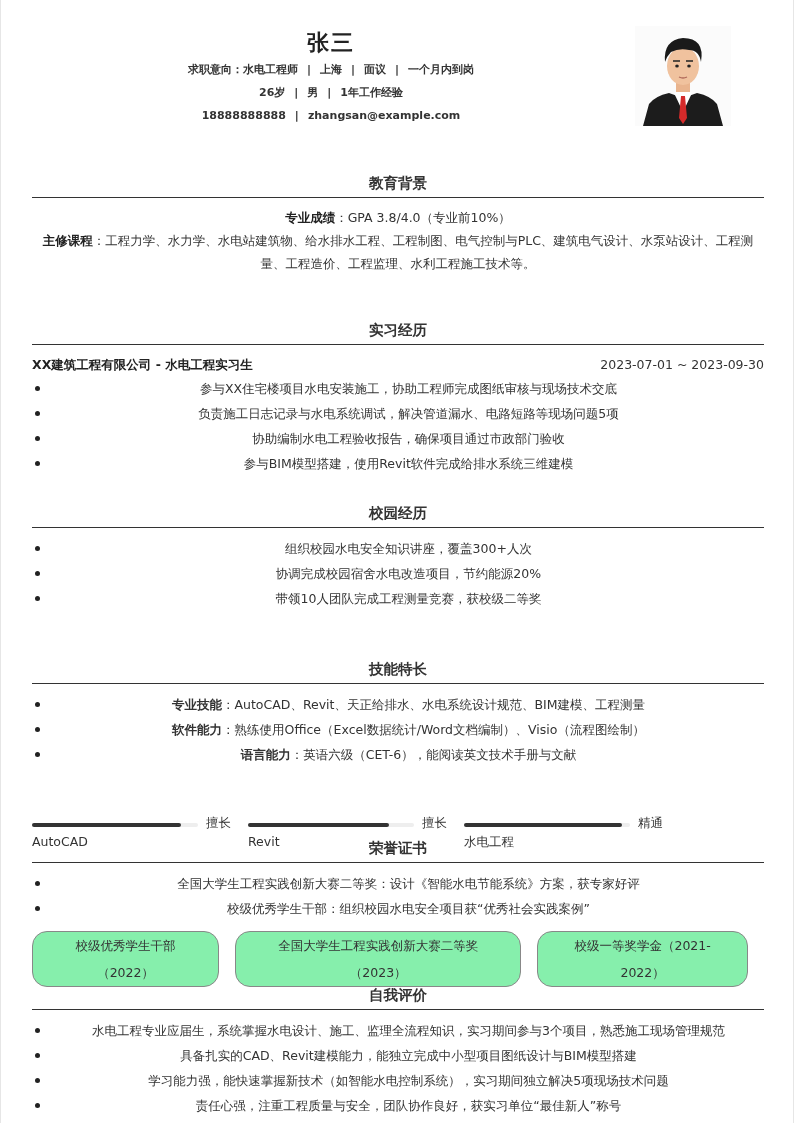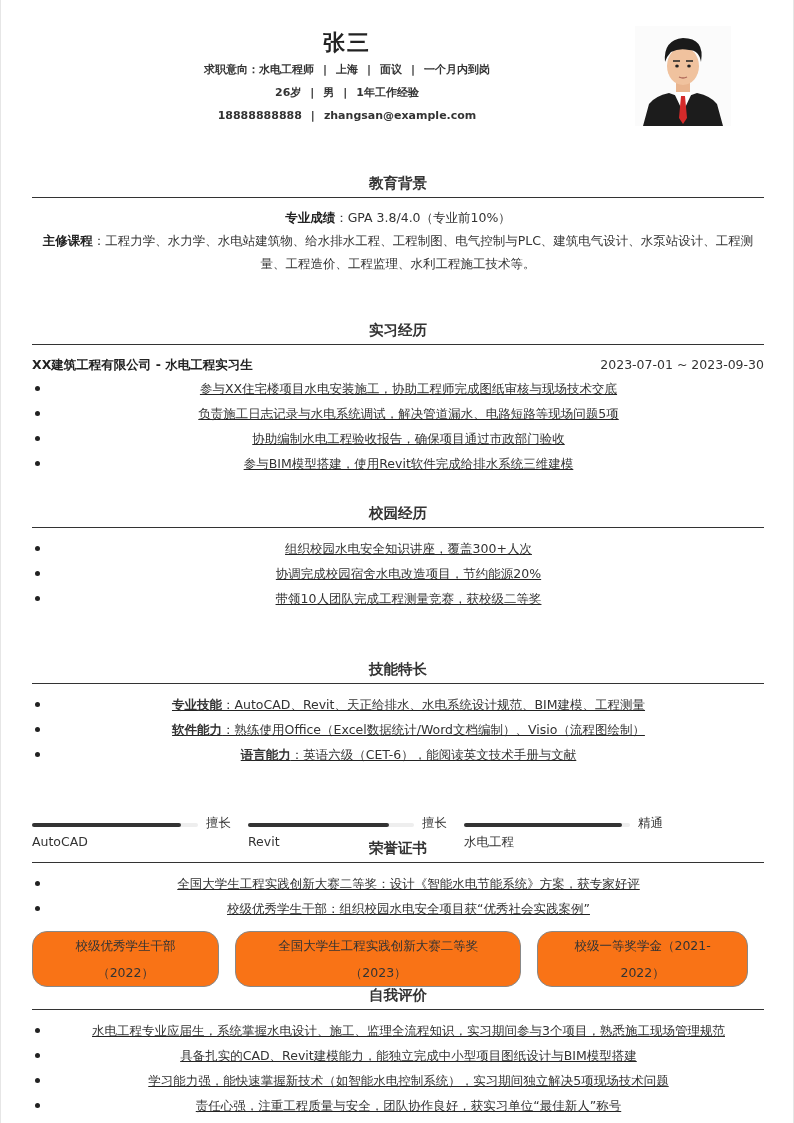--- a/index.html
+++ b/index.html
@@ -5,43 +5,43 @@
   * { box-sizing: border-box; margin: 0; padding: 0; }
   html, body { width: 794px; height: 1123px; background: #ffffff; }
   body {
     font-family: "DejaVu Sans", "Liberation Sans", sans-serif;
     color: #222;
     font-size: 12.5px;
     position: relative;
     overflow: hidden;
   }
   .page { position: absolute; left: 0; top: 0; width: 794px; height: 1123px; border-left: 1px solid #e6e6e6; border-right: 1px solid #e6e6e6; }
-  .header { position: absolute; left: 16px; top: 28px; width: 660px; text-align: center; }
+  .header { position: absolute; left: 0; top: 28px; width: 660px; text-align: center; }
   .name { font-size: 22px; font-weight: bold; color: #222; letter-spacing: 2px; line-height: 30px; }
   .info-line { font-size: 11px; line-height: 23px; color: #333; font-weight: bold; }
   .sep { display: inline-block; margin: 0 9px; color: #333; }
   .photo { position: absolute; left: 634px; top: 26px; width: 96px; height: 100px; background: #fbfbfb; overflow: hidden; }
   .section { position: absolute; left: 31px; width: 732px; text-align: center; }
   .section-title { font-size: 14.5px; font-weight: bold; color: #333; line-height: 22px; padding-bottom: 3px; border-bottom: 1.5px solid #333; margin-bottom: 8px; }
   .row { display: flex; justify-content: space-between; line-height: 23px; }
   .row .bold { font-weight: bold; }
   .date { color: #333; }
   .line { line-height: 23px; color: #333; }
   .line b { color: #222; }
-  ul.bullets { list-style: none; text-decoration: underline; }
+  ul.bullets { list-style: none; }
   ul.bullets li { position: relative; padding-left: 21px; line-height: 25px; color: #333; }
   ul.bullets li::before { content: ""; position: absolute; left: 3px; top: 10px; width: 5px; height: 5px; border-radius: 50%; background: #222; }
   .skills-bars { display: flex; margin-top: 12px; }
   .skill { width: 216px; margin-right: 0; position: relative; height: 40px; margin-top: 39px; }
   .skill .track { position: absolute; left: 0; top: 5px; width: 166px; height: 4px; background: #eeeeee; border-radius: 2px; }
   .skill .fill { height: 4px; background: #333; border-radius: 2px; }
   .skill .level { position: absolute; left: 174px; top: -3px; font-size: 12.5px; color: #333; }
   .skill .skill-name { position: absolute; left: 0; top: 16px; font-size: 12.5px; color: #333; }
   .tags { display: flex; margin-top: 10px; }
-  .tag { border: 1px solid #888; border-radius: 15px; padding: 0 15px; line-height: 27px; font-size: 12.5px; color: #333; margin-right: 16px; background: #f97316; }
+  .tag { border: 1px solid #888; border-radius: 15px; padding: 0 15px; line-height: 27px; font-size: 12.5px; color: #333; margin-right: 16px; background: #86efac; }
 </style>
 </head>
 <body>
 
 <div class="page">
 
   <div class="header">
     <div class="name">张三</div>
     <div class="info-line">
       <span>求职意向：水电工程师</span><span class="sep">|</span><span>上海</span><span class="sep">|</span><span>面议</span><span class="sep">|</span><span>一个月内到岗</span>

